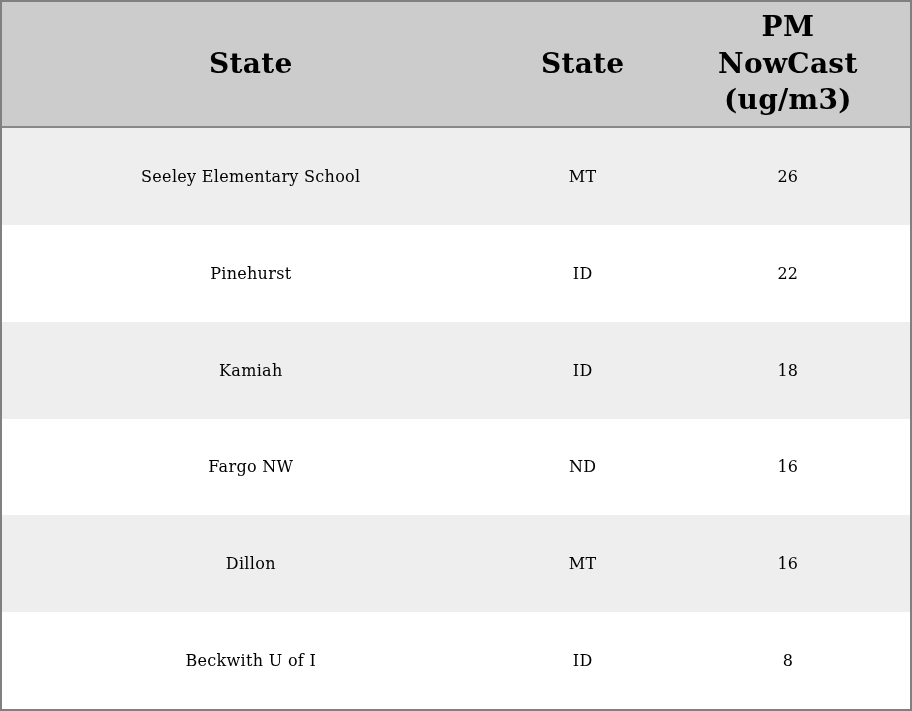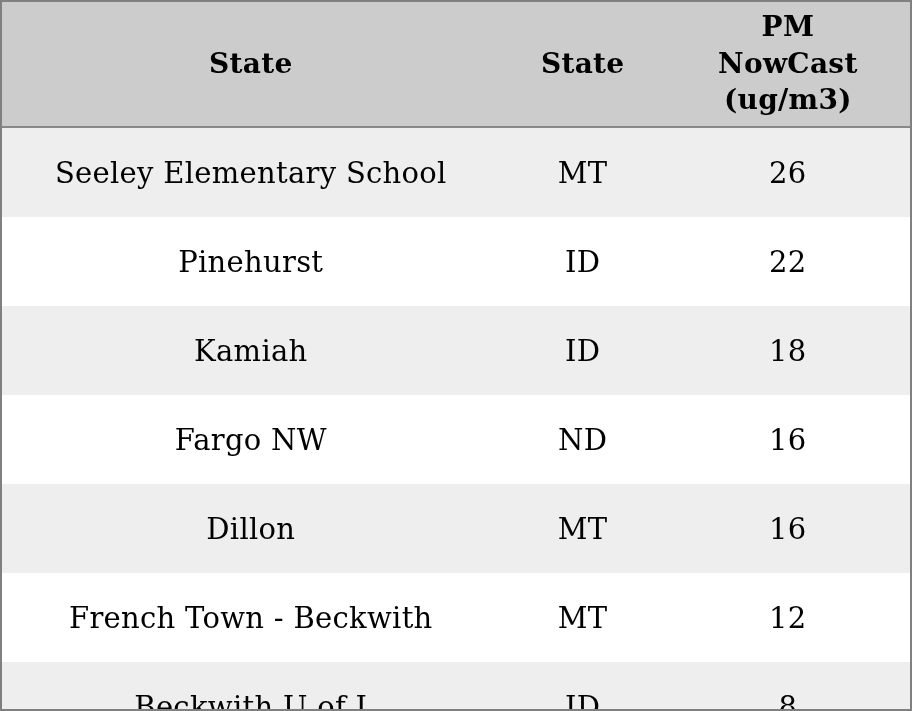--- a/index.html
+++ b/index.html
@@ -42,21 +42,21 @@
     line-height: 1.3;
     letter-spacing: 0.3px;
   }
   thead th .hdr-wrap {
     display: inline-block;
     max-width: 160px;
   }
   tbody td {
     text-align: center;
     vertical-align: middle;
-    font-size: 29px;
+    font-size: 16px;
     height: 57px;
     padding: 16px;
     letter-spacing: 0.3px;
   }
   tbody tr:nth-child(odd)  { background: #eeeeee; }
   tbody tr:nth-child(even) { background: #ffffff; }
 </style>
 </head>
 <body>
 
@@ -100,24 +100,19 @@
         <td>Fargo NW</td>
         <td>ND</td>
         <td>16</td>
       </tr>
       <tr>
         <td>Dillon</td>
         <td>MT</td>
         <td>16</td>
       </tr>
       <tr>
-        <td>French Town - Beckwith</td>
-        <td>MT</td>
-        <td>12</td>
-      </tr>
-      <tr>
         <td>Beckwith U of I</td>
         <td>ID</td>
         <td>8</td>
       </tr>
     </tbody>
   </table>
 </div>
 
 </body></html>

